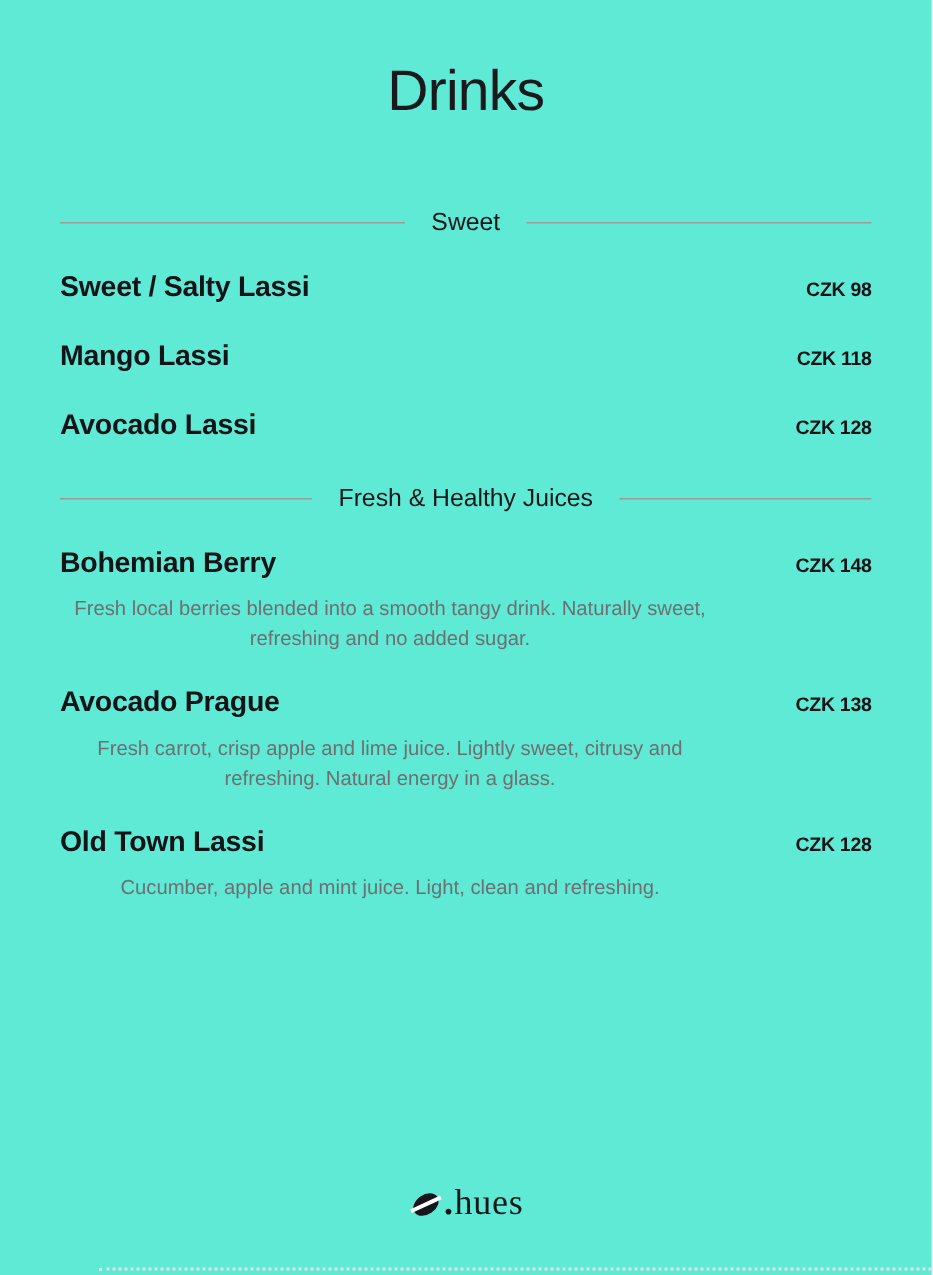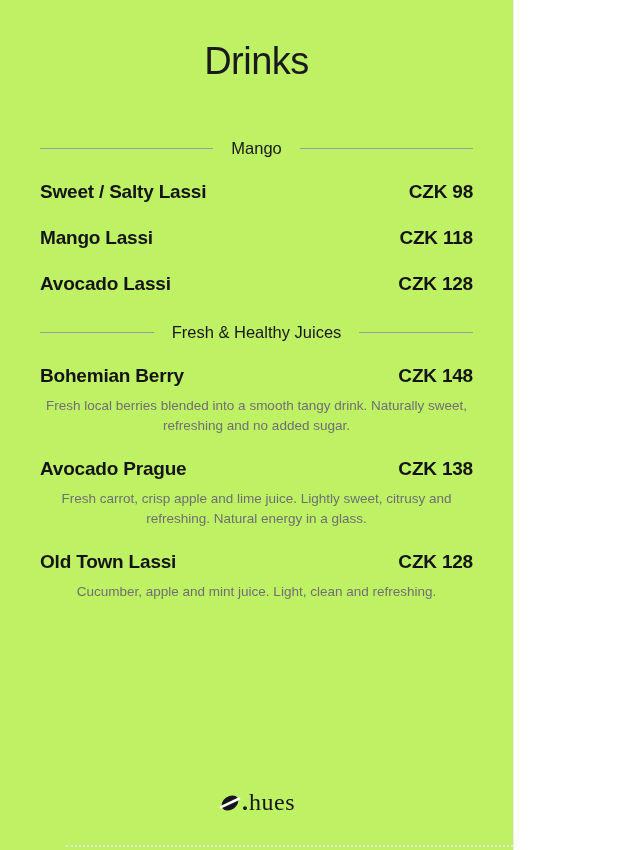--- a/index.html
+++ b/index.html
@@ -5,22 +5,22 @@
   * { margin: 0; padding: 0; box-sizing: border-box; }
   html, body { background: #ffffff; }
   body {
     width: 622px; height: 850px;
     font-family: "Liberation Sans", sans-serif;
     color: #17171c;
     position: relative;
     overflow: hidden;
   }
   .page {
-    width: 514px; height: 850px;
-    background: #bef264;
+    width: 622px; height: 850px;
+    background: #5eead4;
     border-right: 1px solid #ececec;
     position: relative;
     padding: 0 40px;
   }
   .menu-title {
     padding-top: 40px;
     text-align: center;
     font-size: 38px;
     line-height: 42px;
     font-weight: 500;
@@ -54,21 +54,21 @@
   }
   .item { padding: 11px 0 12px 0; }
   .item.simple { padding: 11px 0 13px 0; }
   .item-name {
     font-size: 19px;
     font-weight: 600;
     letter-spacing: -0.2px;
     color: #141418;
   }
   .item-price {
-    font-size: 19px;
+    font-size: 13px;
     font-weight: 600;
     letter-spacing: -0.2px;
     color: #141418;
     white-space: nowrap;
   }
   .item-desc {
     margin-top: 9px;
     max-width: 440px;
     font-size: 13.5px;
     line-height: 19.5px;
@@ -118,21 +118,21 @@
 <body>
 
 <div class="page">
 
   <h1 class="menu-title">Drinks</h1>
 
   <div class="sections" id="sections">
       <section class="section">
         <div class="divider">
           <span class="line"></span>
-          <span class="label">Mango</span>
+          <span class="label">Sweet</span>
           <span class="line"></span>
         </div>
         <div class="item simple">
           <div class="item-row">
             <span class="item-name">Sweet / Salty Lassi</span>
             <span class="item-price">CZK 98</span>
           </div>
         </div>
         <div class="item simple">
           <div class="item-row">

